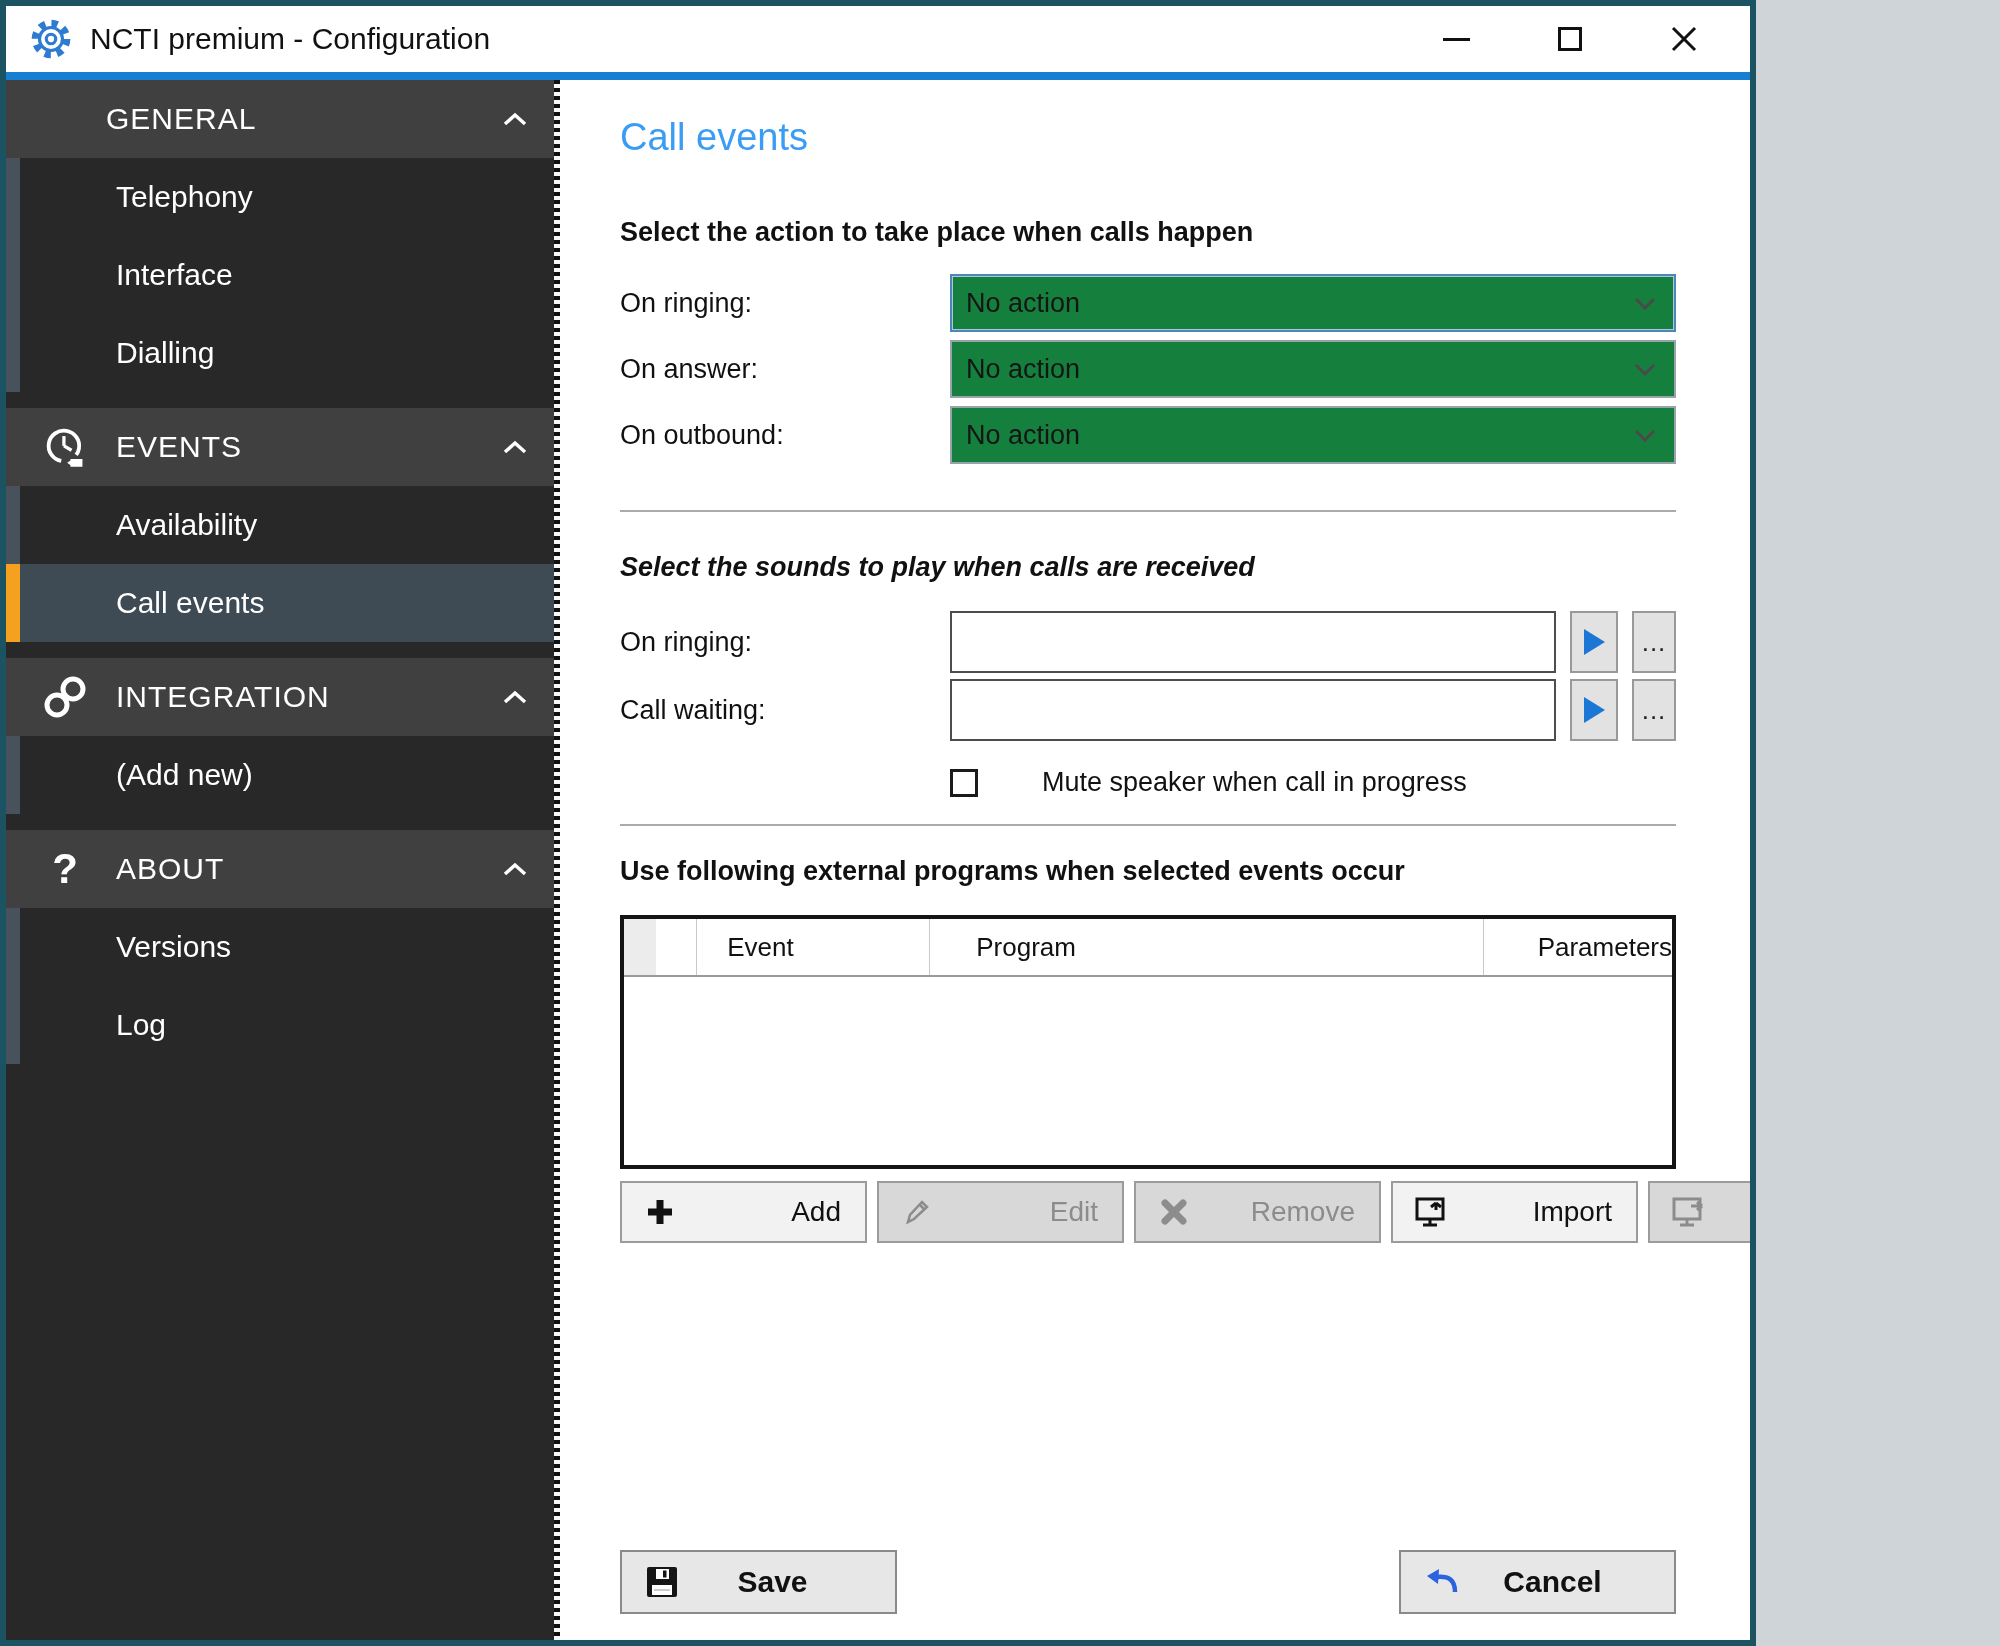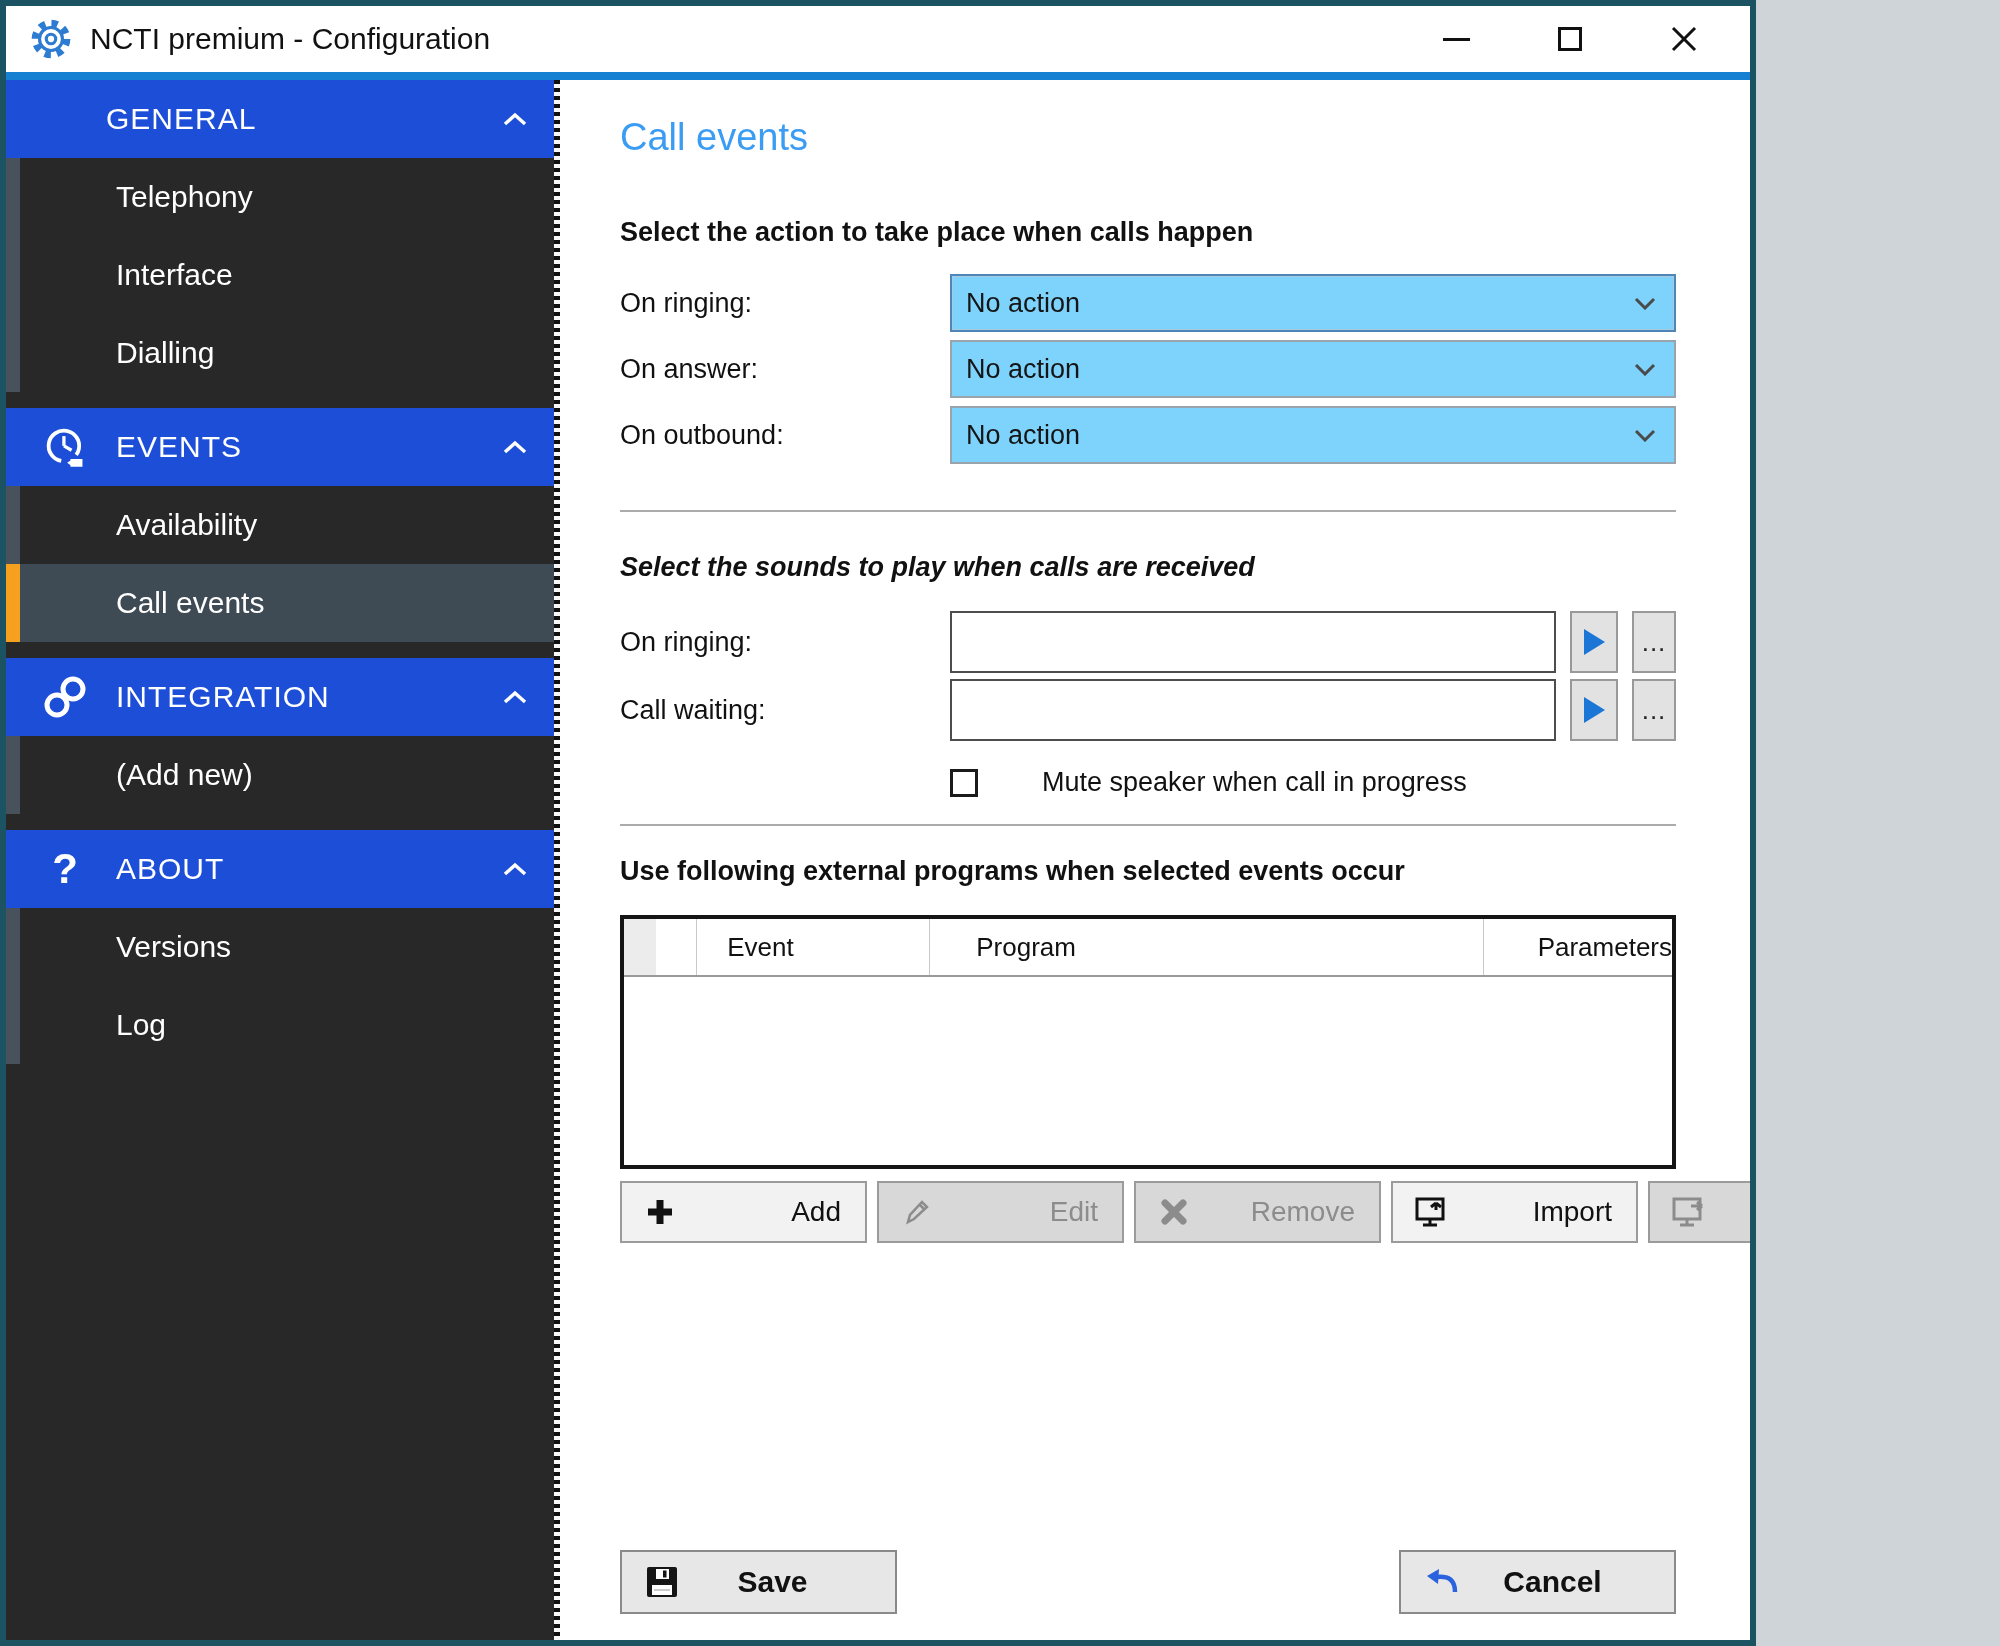--- a/index.html
+++ b/index.html
@@ -19,21 +19,21 @@
   .min-glyph{width:27px;height:3px;background:#111;}
   .max-glyph{width:24px;height:24px;border:3px solid #111;}
   .blue-line{height:8px;background:#1580D2;flex:0 0 auto;}
 
   
   .body{flex:1 1 auto;display:flex;min-height:0;}
 
   
   .sidebar{width:548px;background:#282828;flex:0 0 auto;display:flex;flex-direction:column;overflow:hidden;}
   .nav-section{margin-bottom:16px;}
-  .section-header{height:78px;background:#1d4ed8;display:flex;align-items:center;cursor:pointer;}
+  .section-header{height:78px;background:#404040;display:flex;align-items:center;cursor:pointer;}
   .section-icon{width:50px;height:50px;margin-left:34px;display:flex;align-items:center;justify-content:center;flex:0 0 auto;}
   .section-label{margin-left:26px;font-size:30px;color:#fff;letter-spacing:1px;flex:1 1 auto;white-space:nowrap;}
   .section-chevron{margin-right:26px;display:flex;align-items:center;}
   .hamburger{display:flex;flex-direction:column;gap:6px;width:40px;}
   .hamburger span{display:block;height:4px;background:#fff;}
   .qmark{font-size:42px;color:#fff;font-weight:bold;line-height:1;}
   .nav-item{height:78px;display:flex;cursor:pointer;}
   .nav-item .strip{width:14px;background:#47525D;flex:0 0 auto;}
   .nav-item .item-body{flex:1 1 auto;background:#282828;display:flex;align-items:center;padding-left:96px;}
   .nav-item .item-label{font-size:30px;color:#fff;white-space:nowrap;}
@@ -51,21 +51,21 @@
   .h-sounds{margin-top:40px;font-style:italic;}
   .h-programs{margin-top:30px;}
   .separator{margin-top:46px;border-top:2px solid #ABABAB;}
   .separator.s2{margin-top:26px;}
 
   .form-row{display:flex;align-items:center;}
   .row-label{width:330px;font-size:27px;color:#111;flex:0 0 auto;}
 
   .actions-group{margin-top:26px;display:flex;flex-direction:column;gap:8px;}
   .actions-group .form-row{height:58px;}
-  .select-box{flex:1 1 auto;height:58px;background:#7dd3fc;border:2px solid #99A3AB;
+  .select-box{flex:1 1 auto;height:58px;background:#15803d;border:2px solid #99A3AB;
     display:flex;align-items:center;padding:0 18px 0 14px;cursor:default;}
   .select-box.focused{border-color:#4E86B8;box-shadow:0 0 0 1px #A9C8E2 inset;}
   .select-value{flex:1 1 auto;font-size:27px;color:#151515;}
   .select-chevron{flex:0 0 auto;display:flex;align-items:center;}
 
   .sounds-group{margin-top:28px;display:flex;flex-direction:column;gap:6px;}
   .sounds-group .form-row{height:62px;}
   .sound-input{flex:1 1 auto;height:62px;border:2px solid #4D4D4D;background:#fff;font-size:26px;
     font-family:"Liberation Sans",sans-serif;padding:0 12px;outline:none;min-width:0;}
   .icon-btn{flex:0 0 auto;height:62px;background:#E2E2E2;border:2px solid #999;display:flex;

